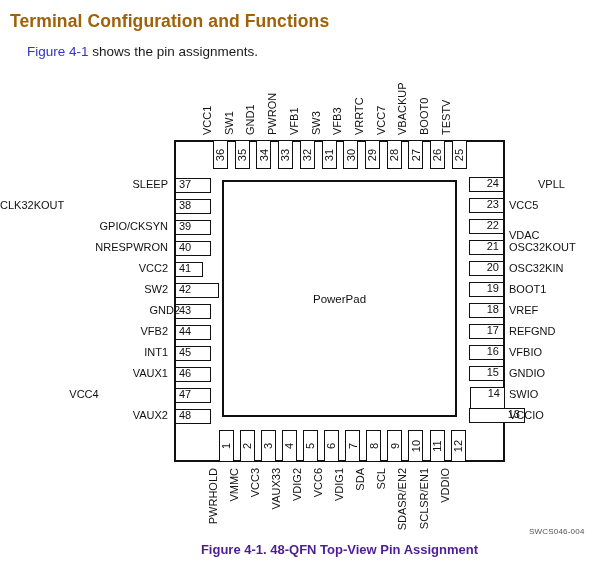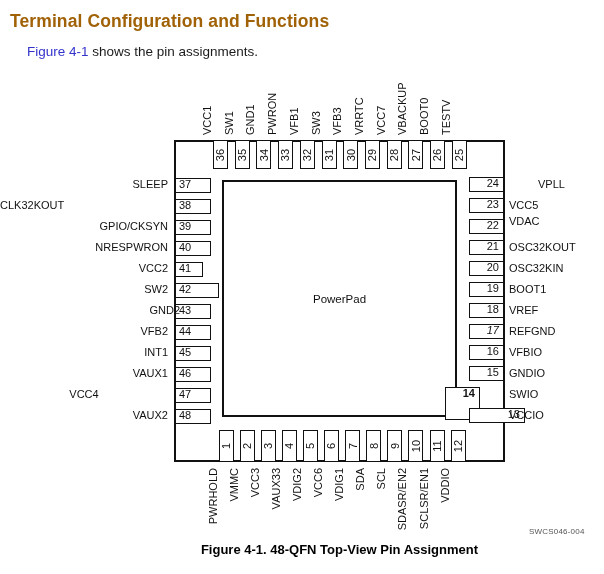--- a/index.html
+++ b/index.html
@@ -39,21 +39,21 @@
   .pin-label{
     position:absolute;font-size:11px;line-height:13px;
     white-space:nowrap;color:#111;
   }
   .pin-label.rot{
     transform:rotate(-90deg);transform-origin:left bottom;height:13px;
   }
   .pin-label.rot-end{text-align:right;}
   .caption{
     position:absolute;left:174px;top:542px;width:331px;
-    text-align:center;font-size:13px;font-weight:bold;color:#000000;
+    text-align:center;font-size:13px;font-weight:bold;color:#4c1d95;
   }
   .doc-code{
     position:absolute;left:529px;top:527px;
     font-size:8px;color:#555;letter-spacing:0.2px;
   }
 </style>
 </head>
 <body>
 
 <div>
@@ -184,36 +184,36 @@
         <div class="pin-label" style="left: 0px; top: 367px; width: 168px; text-align: right;">VAUX1</div>
         <div class="pin-box h numleft" style="left: 175px; top: 387.5px; width: 36px; height: 15px;">47</div>
         <div class="pin-label" style="left: 0px; top: 388px; width: 168px; text-align: center;">VCC4</div>
         <div class="pin-box h numleft" style="left: 175px; top: 408.5px; width: 36px; height: 15px;">48</div>
         <div class="pin-label" style="left: 0px; top: 409px; width: 168px; text-align: right;">VAUX2</div>
         <div class="pin-box h numright" style="left: 469px; top: 177px; width: 35px; height: 15px;">24</div>
         <div class="pin-label" style="left: 538px; top: 177.5px;">VPLL</div>
         <div class="pin-box h numright" style="left: 469px; top: 198px; width: 35px; height: 15px;">23</div>
         <div class="pin-label" style="left: 509px; top: 198.5px;">VCC5</div>
         <div class="pin-box h numright" style="left: 469px; top: 219px; width: 35px; height: 15px;">22</div>
-        <div class="pin-label" style="left: 509px; top: 215px;">VDAC</div>
+        <div class="pin-label" style="left: 509px; top: 229px;">VDAC</div>
         <div class="pin-box h numright" style="left: 469px; top: 240px; width: 35px; height: 15px;">21</div>
         <div class="pin-label" style="left: 509px; top: 240.5px; text-align: center;">OSC32KOUT</div>
         <div class="pin-box h numright" style="left: 469px; top: 261px; width: 35px; height: 15px;">20</div>
         <div class="pin-label" style="left: 509px; top: 261.5px;">OSC32KIN</div>
         <div class="pin-box h numright" style="left: 469px; top: 282px; width: 35px; height: 15px;">19</div>
         <div class="pin-label" style="left: 509px; top: 282.5px;">BOOT1</div>
         <div class="pin-box h numright" style="left: 469px; top: 303px; width: 35px; height: 15px;">18</div>
         <div class="pin-label" style="left: 509px; top: 303.5px;">VREF</div>
-        <div class="pin-box h numright" style="left: 469px; top: 324px; width: 35px; height: 15px; font-style: italic;">17</div>
+        <div class="pin-box h numright" style="left: 469px; top: 324px; width: 35px; height: 15px;">17</div>
         <div class="pin-label" style="left: 509px; top: 324.5px;">REFGND</div>
         <div class="pin-box h numright" style="left: 469px; top: 345px; width: 35px; height: 15px;">16</div>
         <div class="pin-label" style="left: 509px; top: 345.5px;">VFBIO</div>
         <div class="pin-box h numright" style="left: 469px; top: 366px; width: 35px; height: 15px;">15</div>
         <div class="pin-label" style="left: 509px; top: 366.5px;">GNDIO</div>
-        <div class="pin-box h numright" style="left: 445px; top: 387px; width: 35px; height: 33px; font-weight: bold;">14</div>
+        <div class="pin-box h numright" style="left: 470px; top: 387px; width: 35px; height: 33px;">14</div>
         <div class="pin-label" style="left: 509px; top: 387.5px;">SWIO</div>
         <div class="pin-box h numright" style="left: 469px; top: 408px; width: 56px; height: 15px;">13</div>
         <div class="pin-label" style="left: 509px; top: 408.5px;">VCCIO</div>
       </div>
   </div>
 
   <div class="doc-code">SWCS046-004</div>
   <div class="caption">Figure 4-1. 48-QFN Top-View Pin Assignment</div>
 </div>
 

